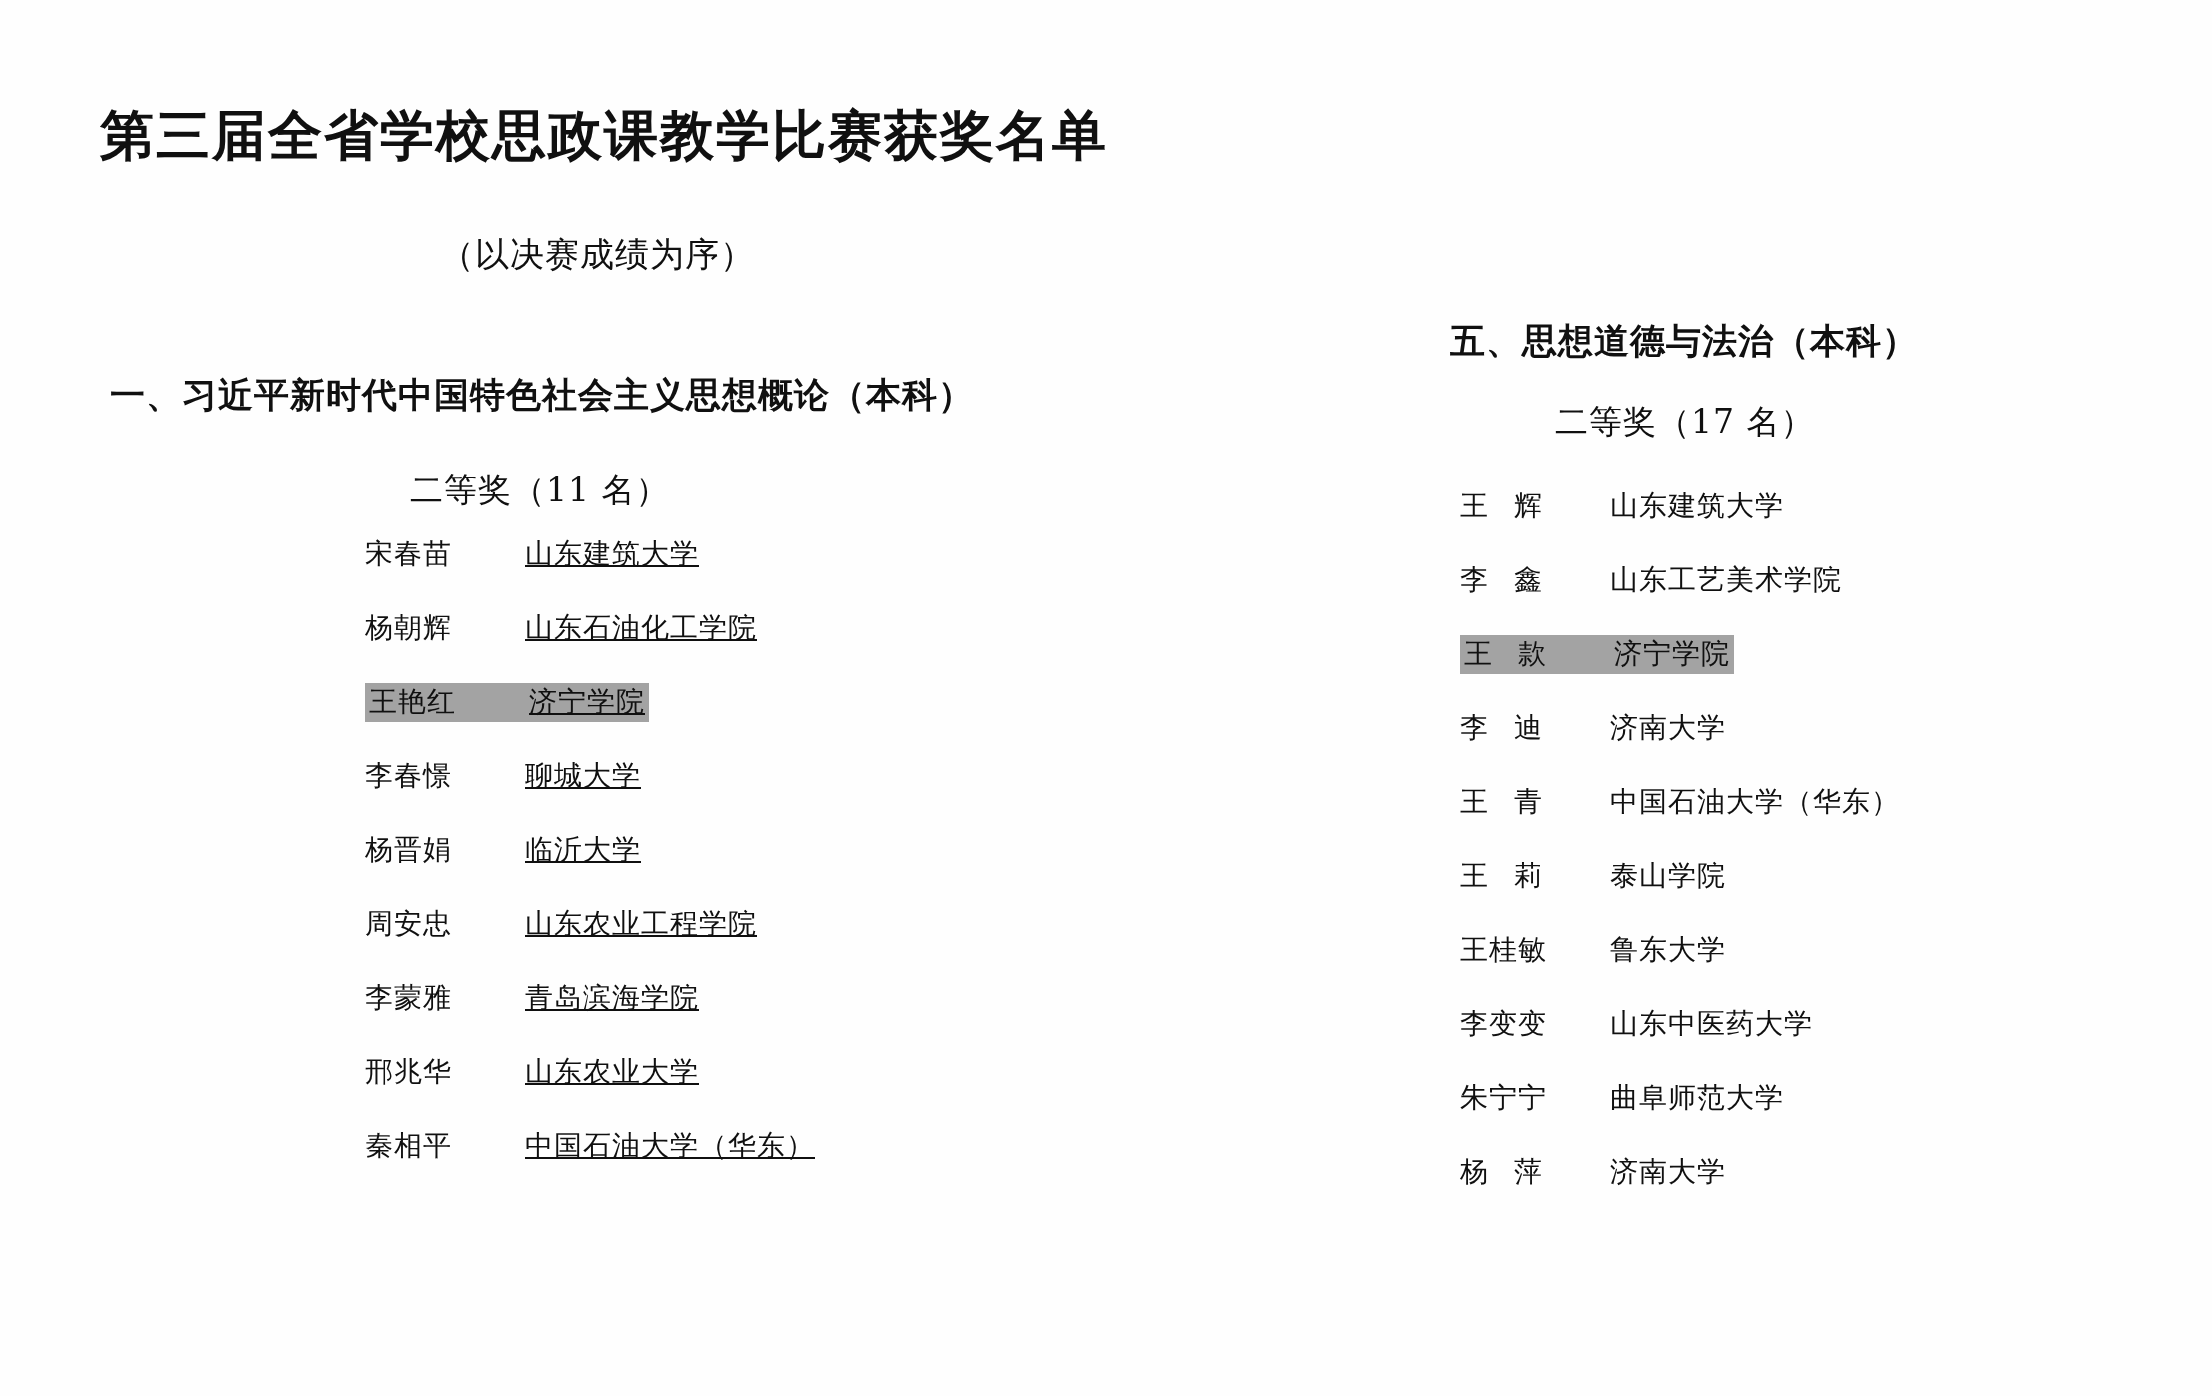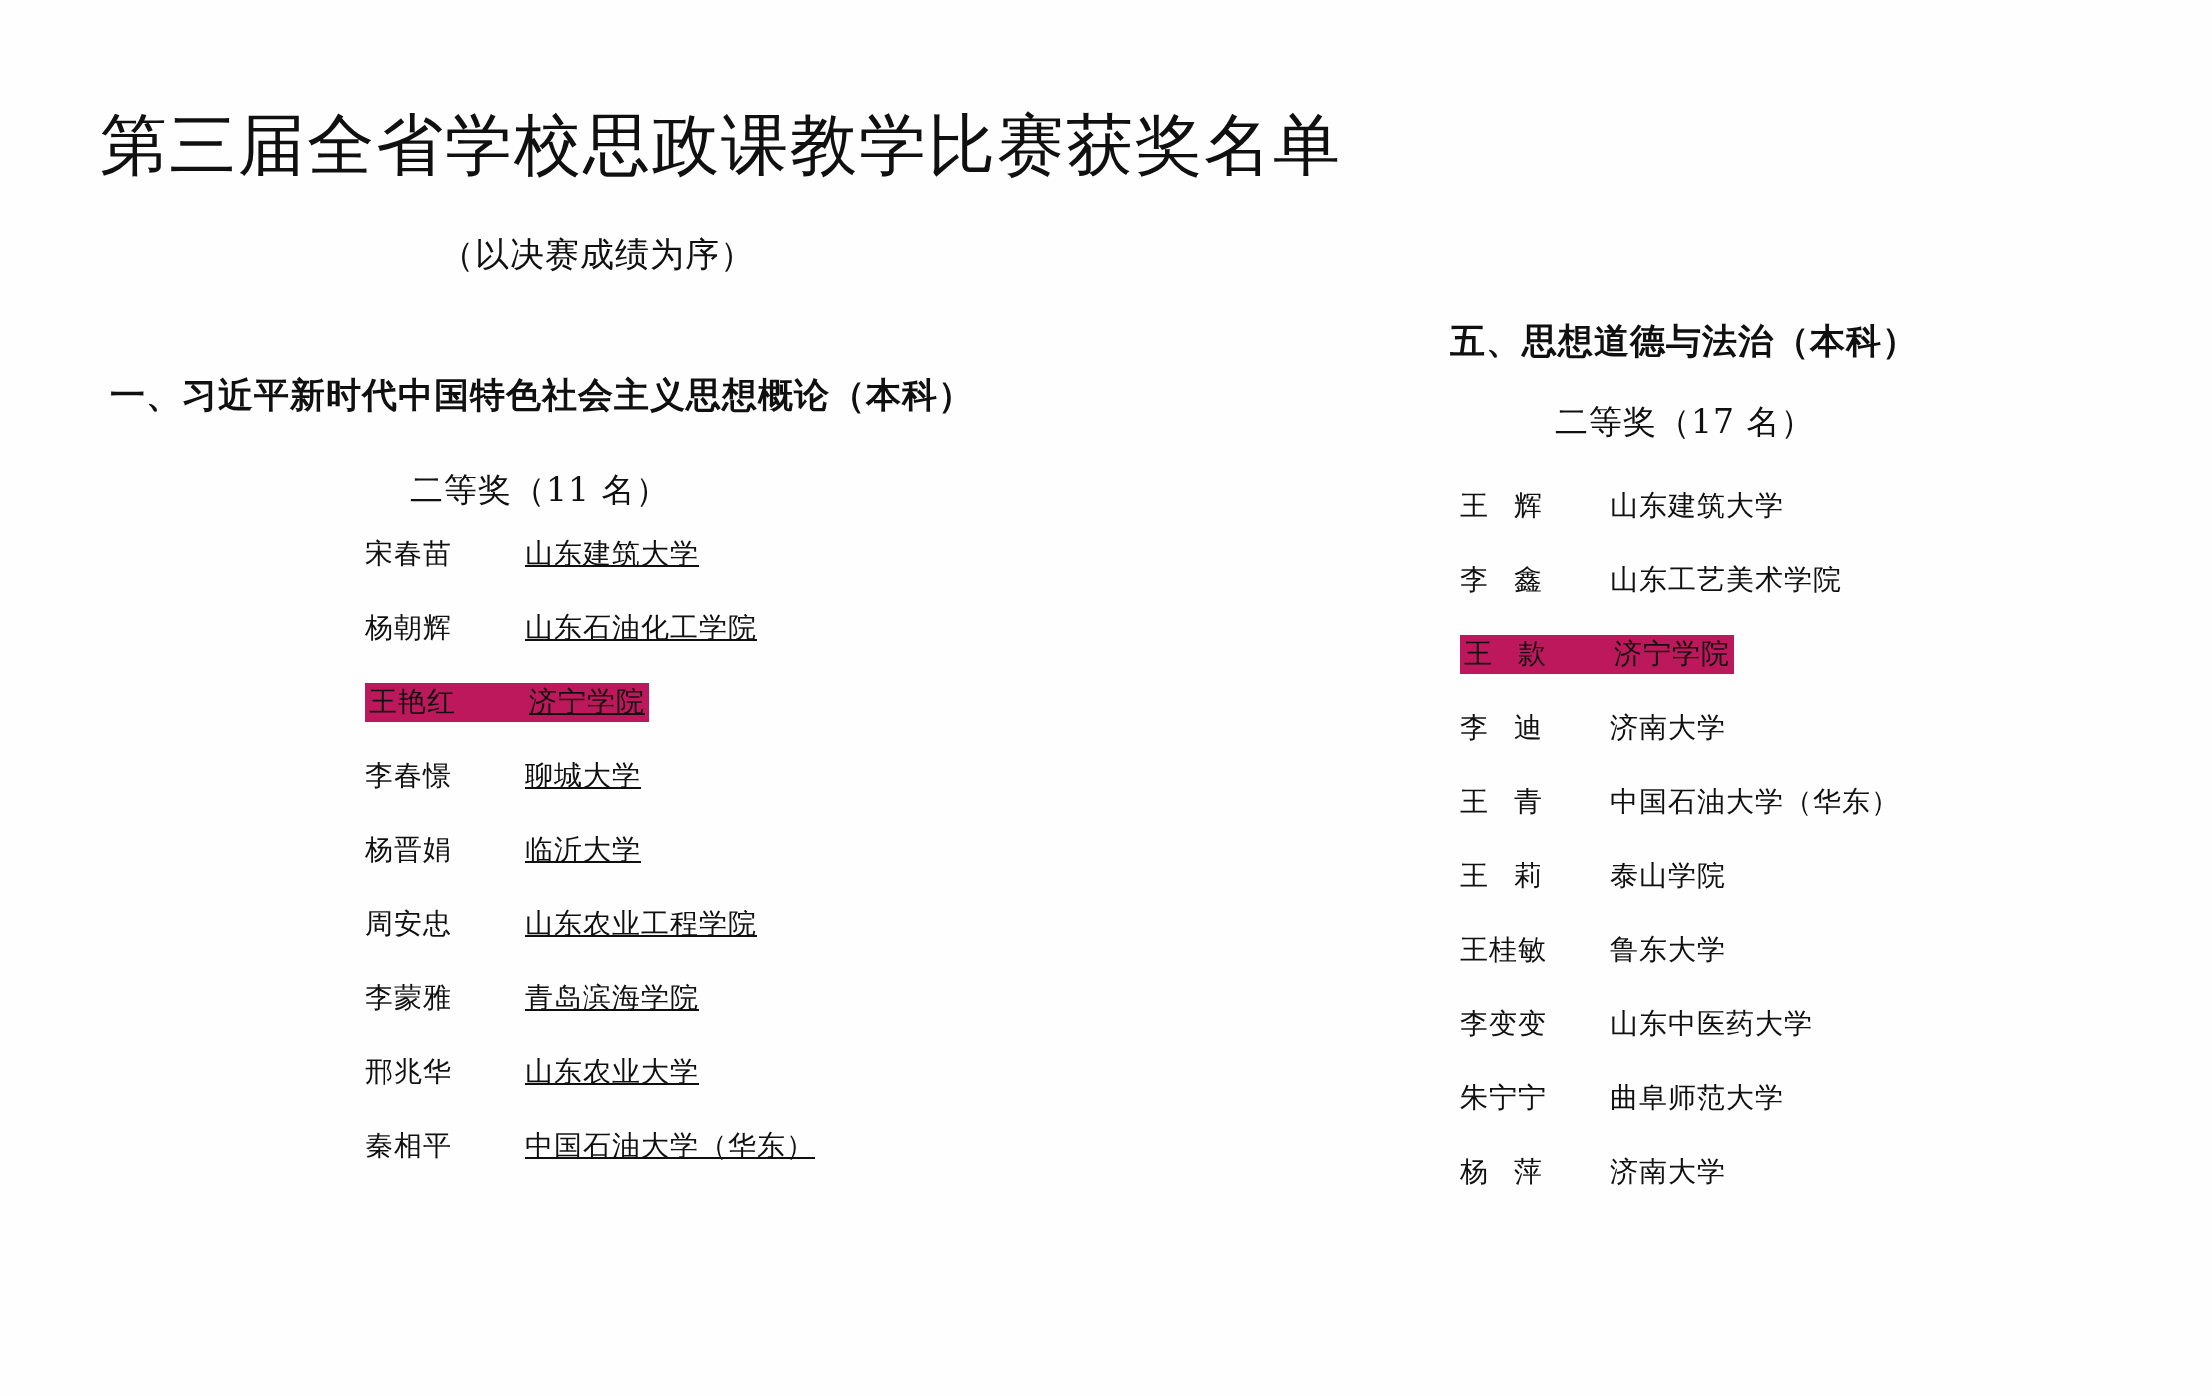--- a/index.html
+++ b/index.html
@@ -18,22 +18,22 @@
   .page {
     position: relative;
     width: 2212px;
     height: 1396px;
     background: #fefefe;
   }
   .doc-title {
     position: absolute;
     left: 100px;
     top: 100px;
-    font-size: 67px;
-    font-weight: normal;
+    font-size: 54px;
+    font-weight: bold;
     letter-spacing: 2px;
     white-space: nowrap;
   }
   .doc-subtitle {
     position: absolute;
     left: 440px;
     top: 232px;
     font-size: 34px;
     letter-spacing: 1px;
     white-space: nowrap;
@@ -63,21 +63,21 @@
     line-height: 1;
   }
   .entry .nm {
     display: inline-block;
     width: 160px;
   }
   .entry .nm.spaced {
     letter-spacing: 26px;
   }
   .entry.hl .hlwrap {
-    background: #be185d;
+    background: #a3a3a3;
     padding: 2px 4px 4px 4px;
   }
   .left-heading { position: absolute; left: 0px; top: 372px; }
   .left-award   { position: absolute; left: 300px; top: 468px; }
   .left-list    { position: absolute; left: 255px; top: 540px; }
   .left-list .entry { margin-bottom: 46px; text-decoration: underline; }
 
   .right-heading { position: absolute; left: 20px; top: 318px; }
   .right-award   { position: absolute; left: 125px; top: 400px; }
   .right-list    { position: absolute; left: 30px; top: 492px; }

